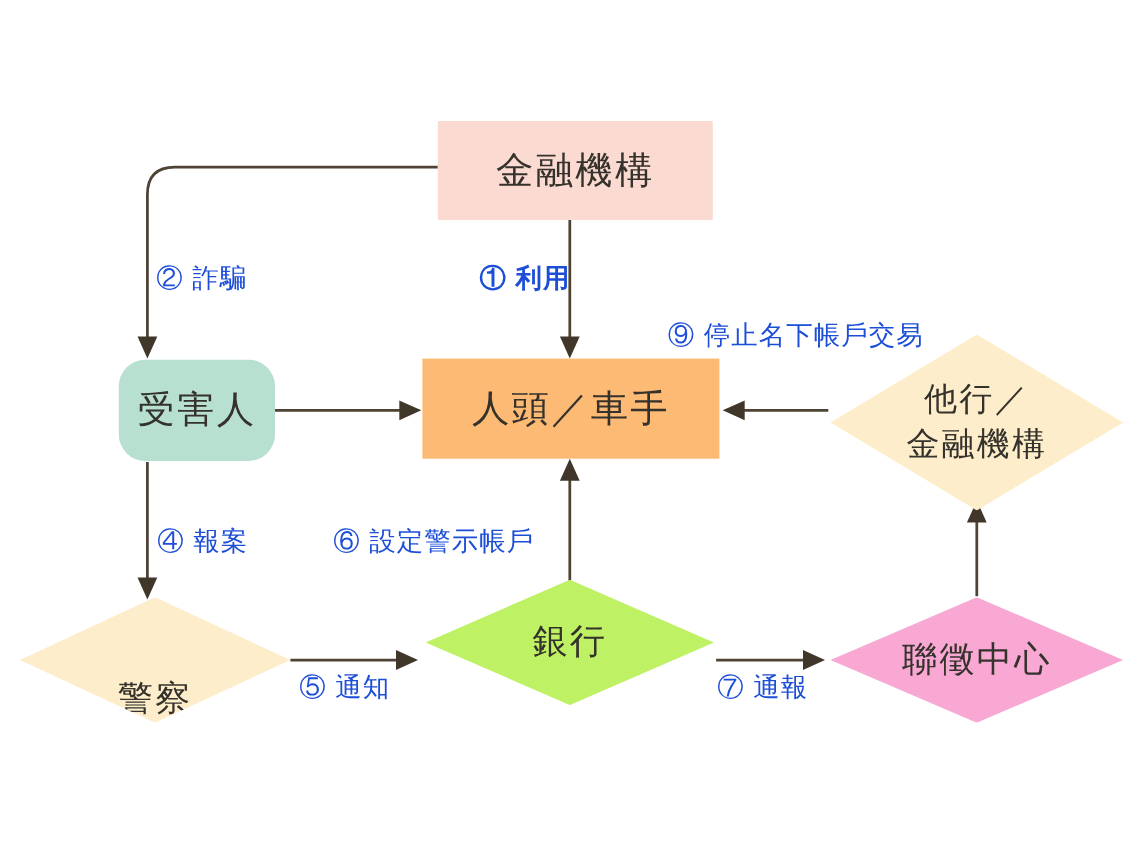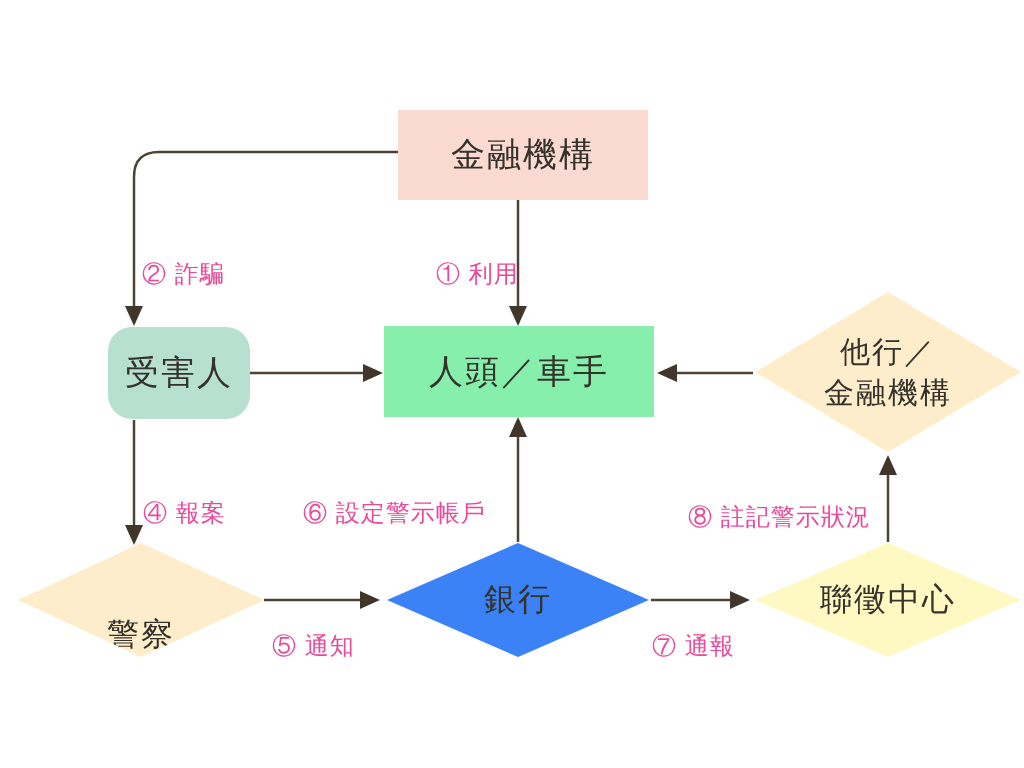--- a/index.html
+++ b/index.html
@@ -40,26 +40,25 @@
   }
   .node-label {
     white-space: pre-line;
     letter-spacing: 2px;
   }
   .label-lg { font-size: 34px; }
   .label-md { font-size: 32px; }
   .label-2line { font-size: 30px; line-height: 41px; }
   .edge-label {
     position: absolute;
-    color: #ec4899;
+    color: #1d4ed8;
     font-size: 24px;
     line-height: 28px;
     white-space: nowrap;
     letter-spacing: 1px;
-    margin-top: 20px;
   }
 </style>
 </head>
 <body>
 
 <div class="canvas">
 
   <svg class="edges-layer" width="1024" height="768" viewBox="0 0 1024 768" xmlns="http://www.w3.org/2000/svg">
 
     <line class="edge-line" x1="518" y1="200" x2="518" y2="321"></line>
@@ -91,42 +90,42 @@
   </svg>
 
   <div class="node node-rect" style="left: 398px; top: 110px; width: 250px; height: 90px; background: rgb(251, 218, 209);">
     <span class="node-label label-lg">金融機構</span>
   </div>
 
   <div class="node node-rounded" style="left: 63px; top: 327px; width: 142px; height: 92px; background: rgb(183, 224, 209); margin-left: 45px;">
     <span class="node-label label-lg">受害人</span>
   </div>
 
-  <div class="node node-rect" style="left: 384px; top: 326px; width: 270px; height: 91px; background: #86efac;">
+  <div class="node node-rect" style="left: 384px; top: 326px; width: 270px; height: 91px; background: #fdba74;">
     <span class="node-label label-lg">人頭／車手</span>
   </div>
 
-  <div class="node node-diamond" style="left: 755px; top: 292px; width: 266px; height: 160px; background: rgb(253, 237, 202);">
+  <div class="node node-diamond" style="left: 755px; top: 304px; width: 266px; height: 160px; background: rgb(253, 237, 202);">
     <span class="node-label label-2line">他行／
 金融機構</span>
   </div>
 
   <div class="node node-diamond" style="left: 18px; top: 543px; width: 246px; height: 114px; background: rgb(253, 237, 202); align-items: flex-end;">
     <span class="node-label label-md">警察</span>
   </div>
 
-  <div class="node node-diamond" style="left: 387px; top: 543px; width: 262px; height: 114px; background: #3b82f6;">
+  <div class="node node-diamond" style="left: 387px; top: 527px; width: 262px; height: 114px; background: #bef264;">
     <span class="node-label label-md">銀行</span>
   </div>
 
-  <div class="node node-diamond" style="left: 755px; top: 543px; width: 266px; height: 114px; background: #fef9c3; text-align: center;">
+  <div class="node node-diamond" style="left: 755px; top: 543px; width: 266px; height: 114px; background: #f9a8d4; text-align: center;">
     <span class="node-label label-md">聯徵中心</span>
   </div>
 
-  <div class="edge-label" style="left:436px; top:240px;">① 利用</div>
+  <div class="edge-label" style="left:436px; top:240px;font-weight:bold;">① 利用</div>
   <div class="edge-label" style="left:142px; top:240px;">② 詐騙</div>
   <div class="edge-label" style="left:143px; top:479px;">④ 報案</div>
   <div class="edge-label" style="left:272px; top:612px;">⑤ 通知</div>
   <div class="edge-label" style="left:303px; top:479px;">⑥ 設定警示帳戶</div>
   <div class="edge-label" style="left:652px; top:612px;text-align:right;">⑦ 通報</div>
-  <div class="edge-label" style="left:688px; top:483px;">⑧ 註記警示狀況</div>
+  <div class="edge-label" style="left:607px; top:292px;">⑨ 停止名下帳戶交易</div>
 
 </div>
 
 </body></html>

